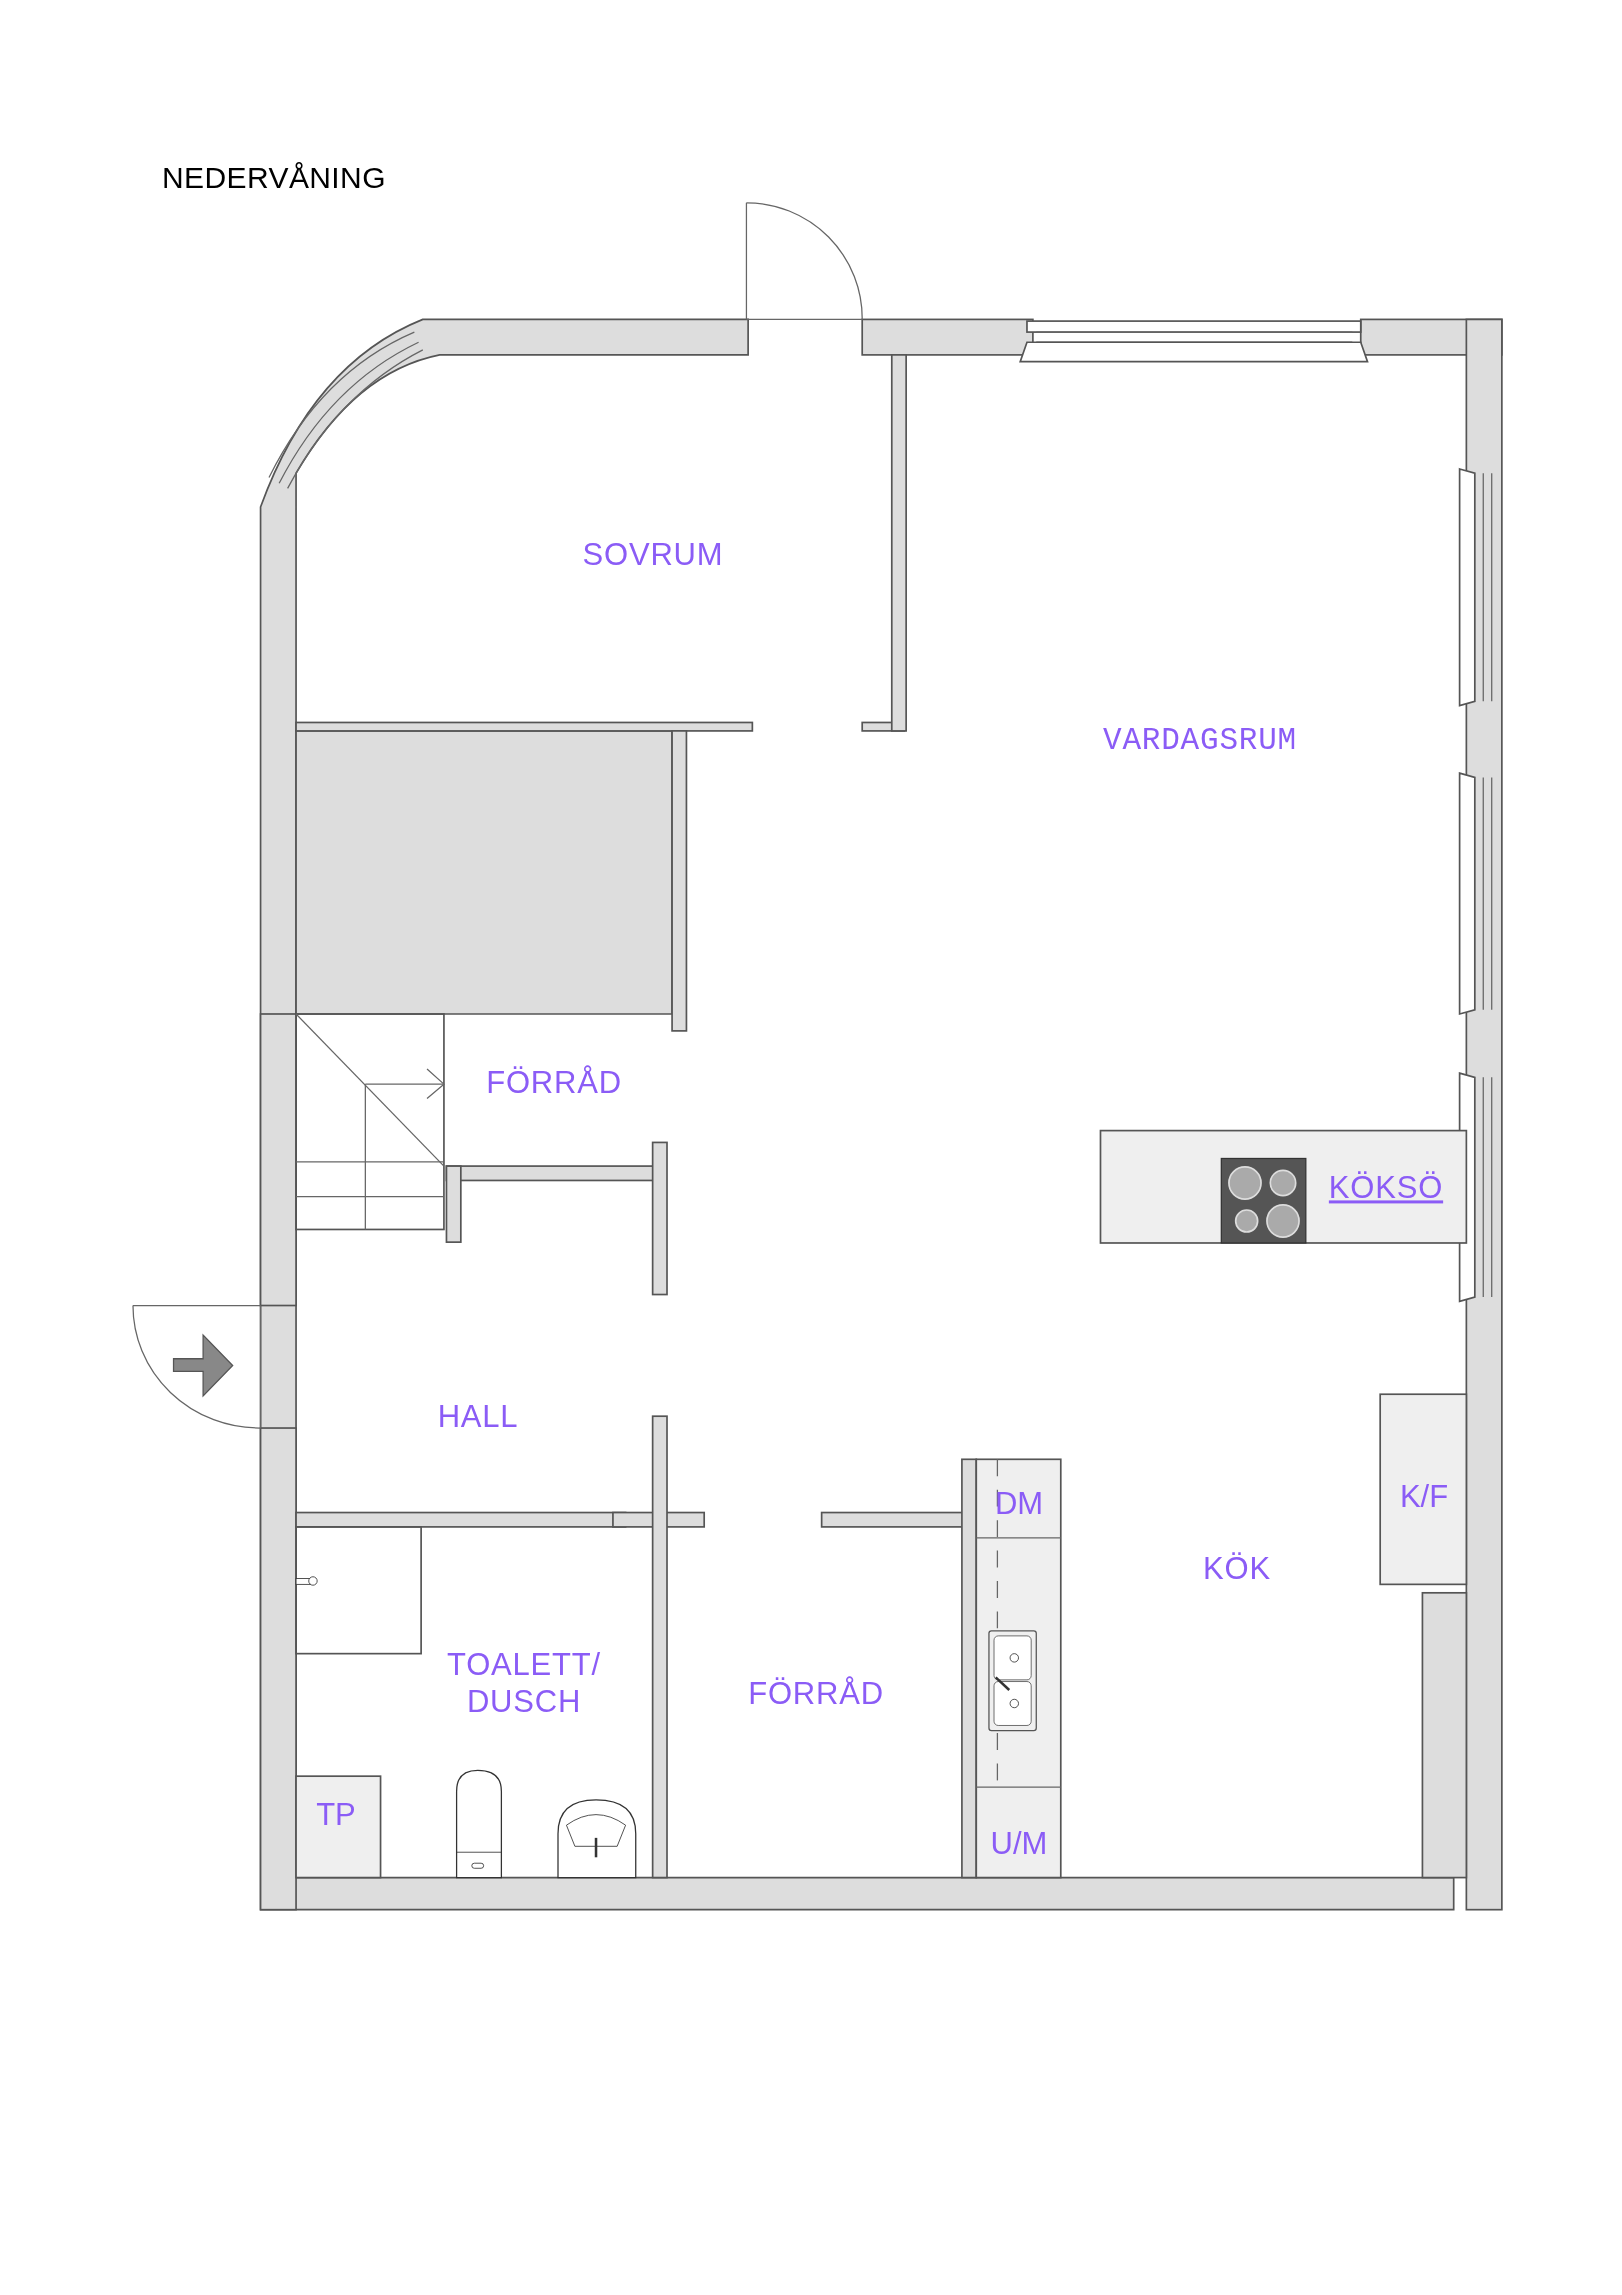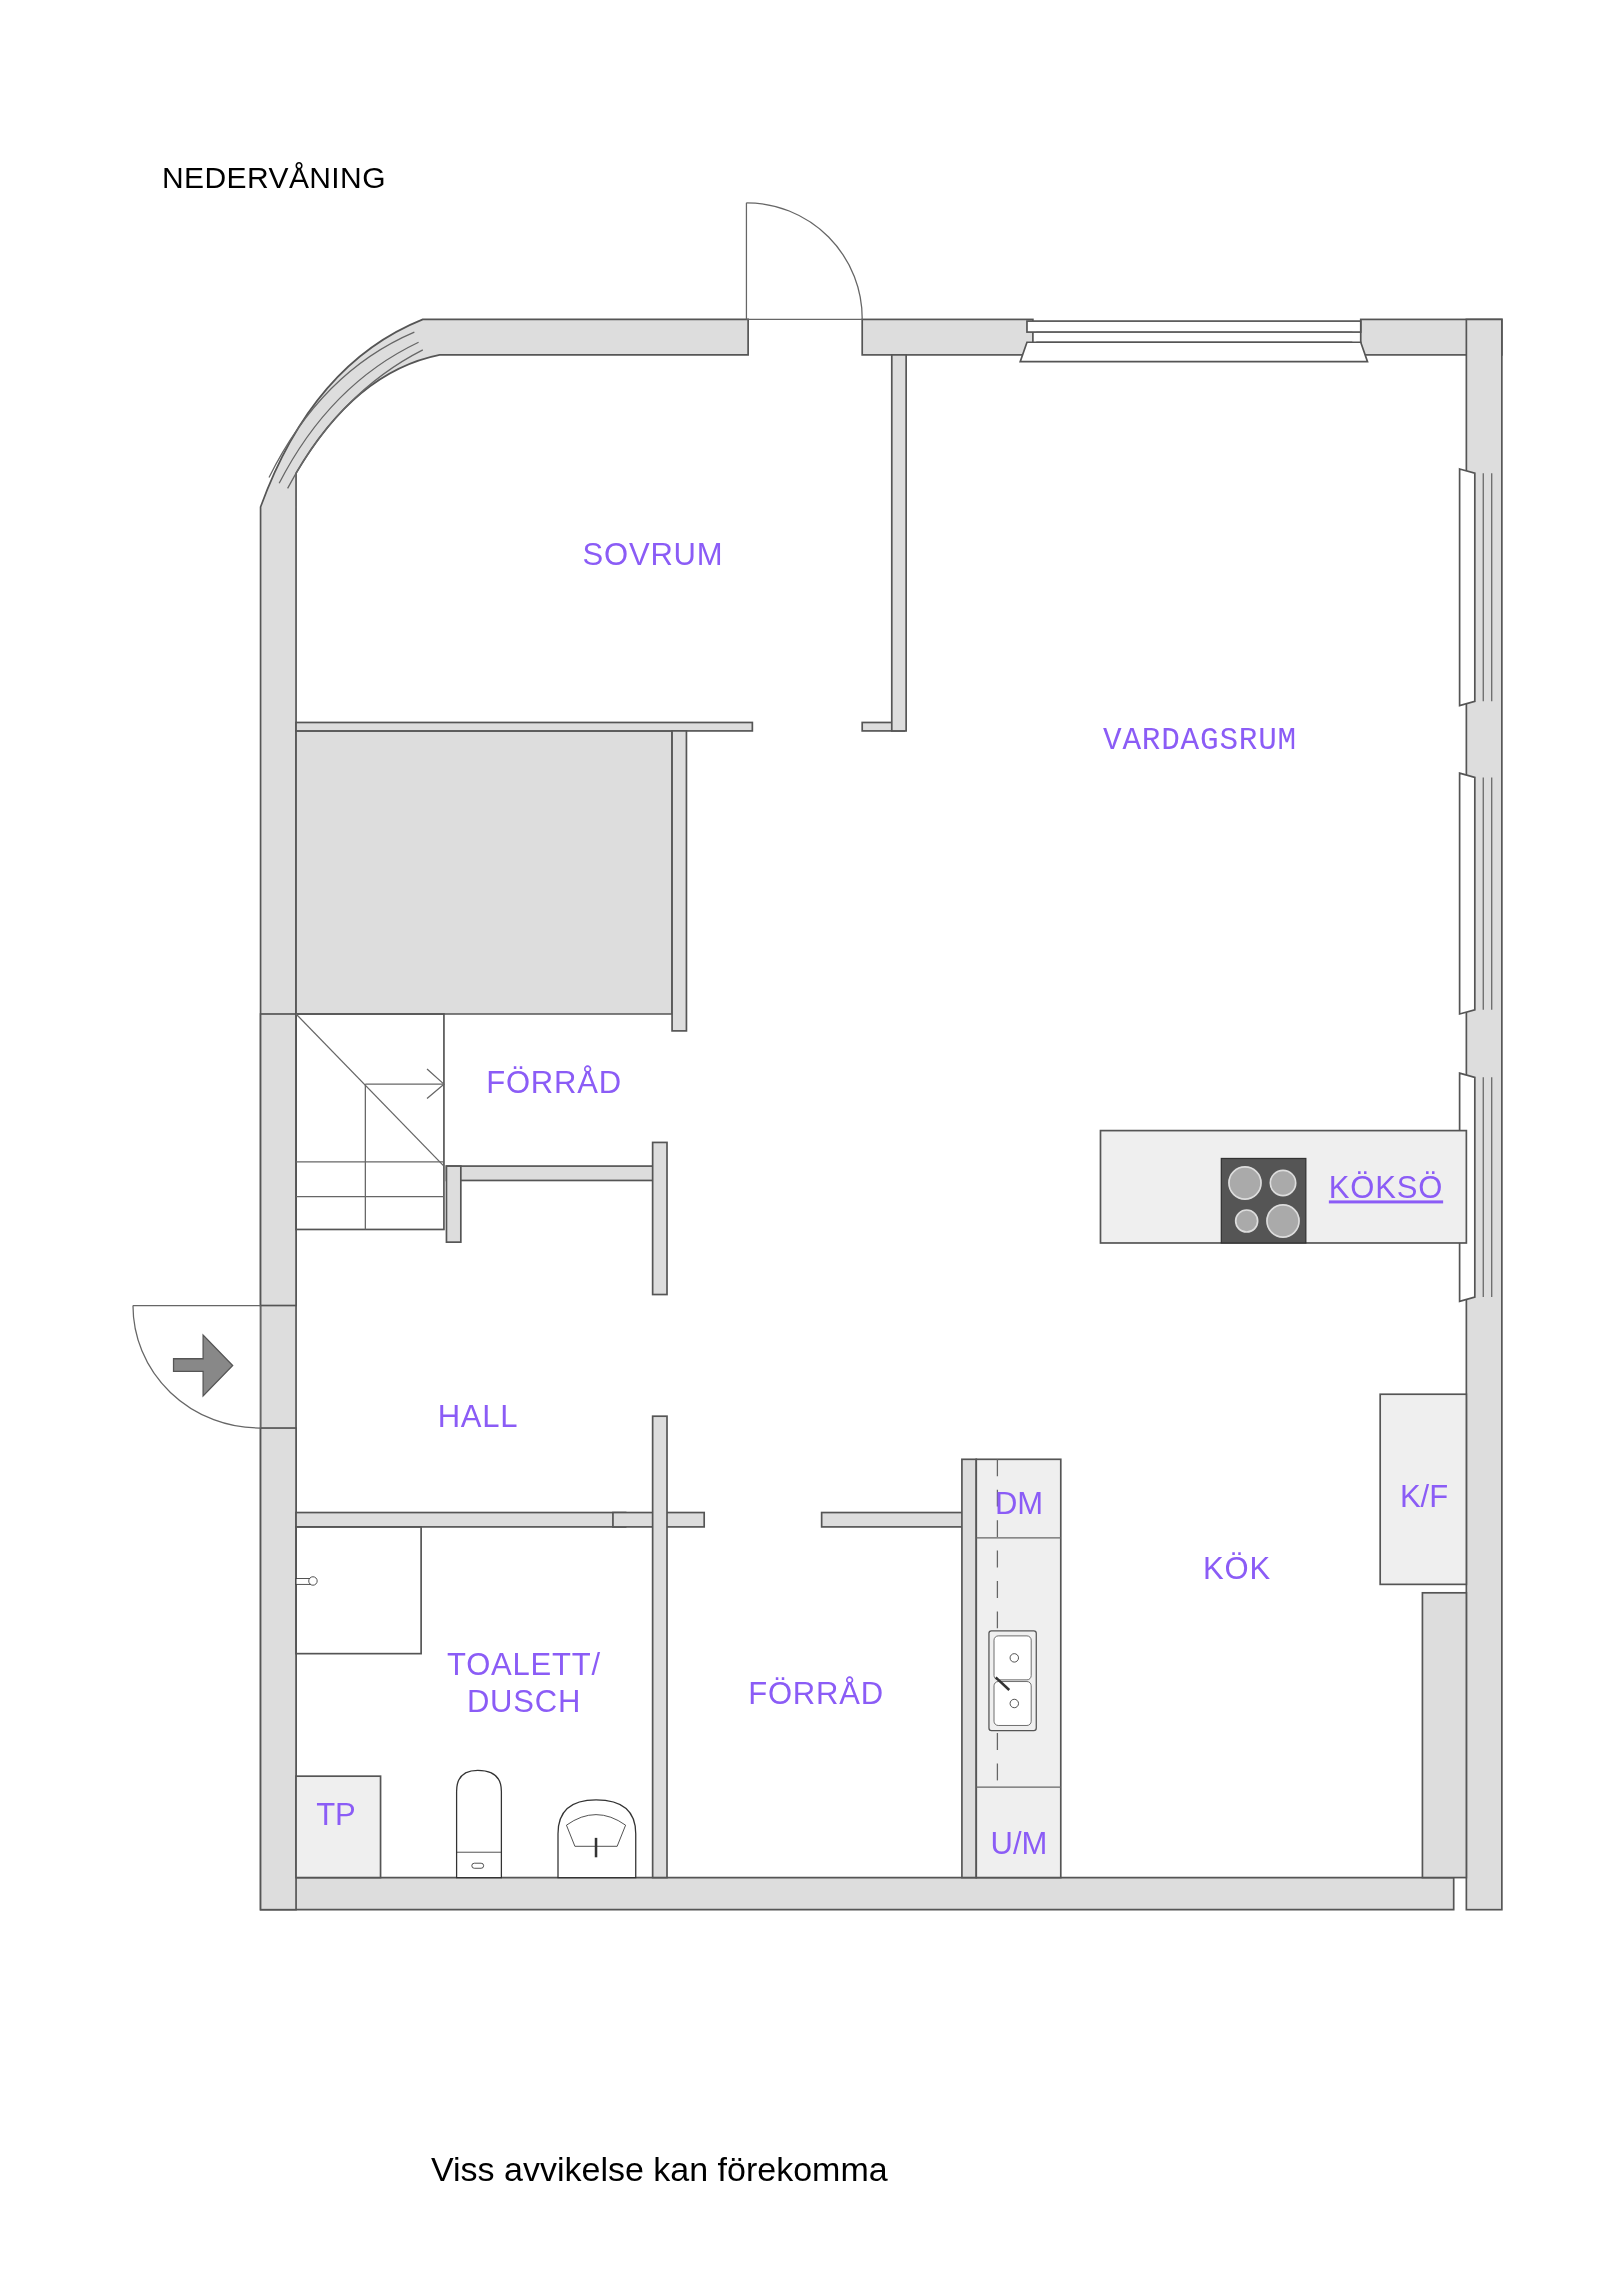--- a/index.html
+++ b/index.html
@@ -168,15 +168,14 @@
 </div>
 <div class="lbl room" style="left:816px;top:1694px;">FÖRRÅD</div>
 <div class="lbl room" style="left:1237px;top:1569px;">KÖK</div>
 
 <div class="lbl fix" style="left:1019px;top:1504px;">DM</div>
 <div class="lbl fix" style="left:1019px;top:1832px;margin-top:12px;">U/M</div>
 <div class="lbl fix" style="left:1424px;top:1497px;">K/F</div>
 <div class="lbl fix" style="left:336px;top:1815px;">TP</div>
 
 <div id="disclaimer">
-  <div>Viss avvikelse kan förekomma</div>
 </div>
 
 
 </body></html>

